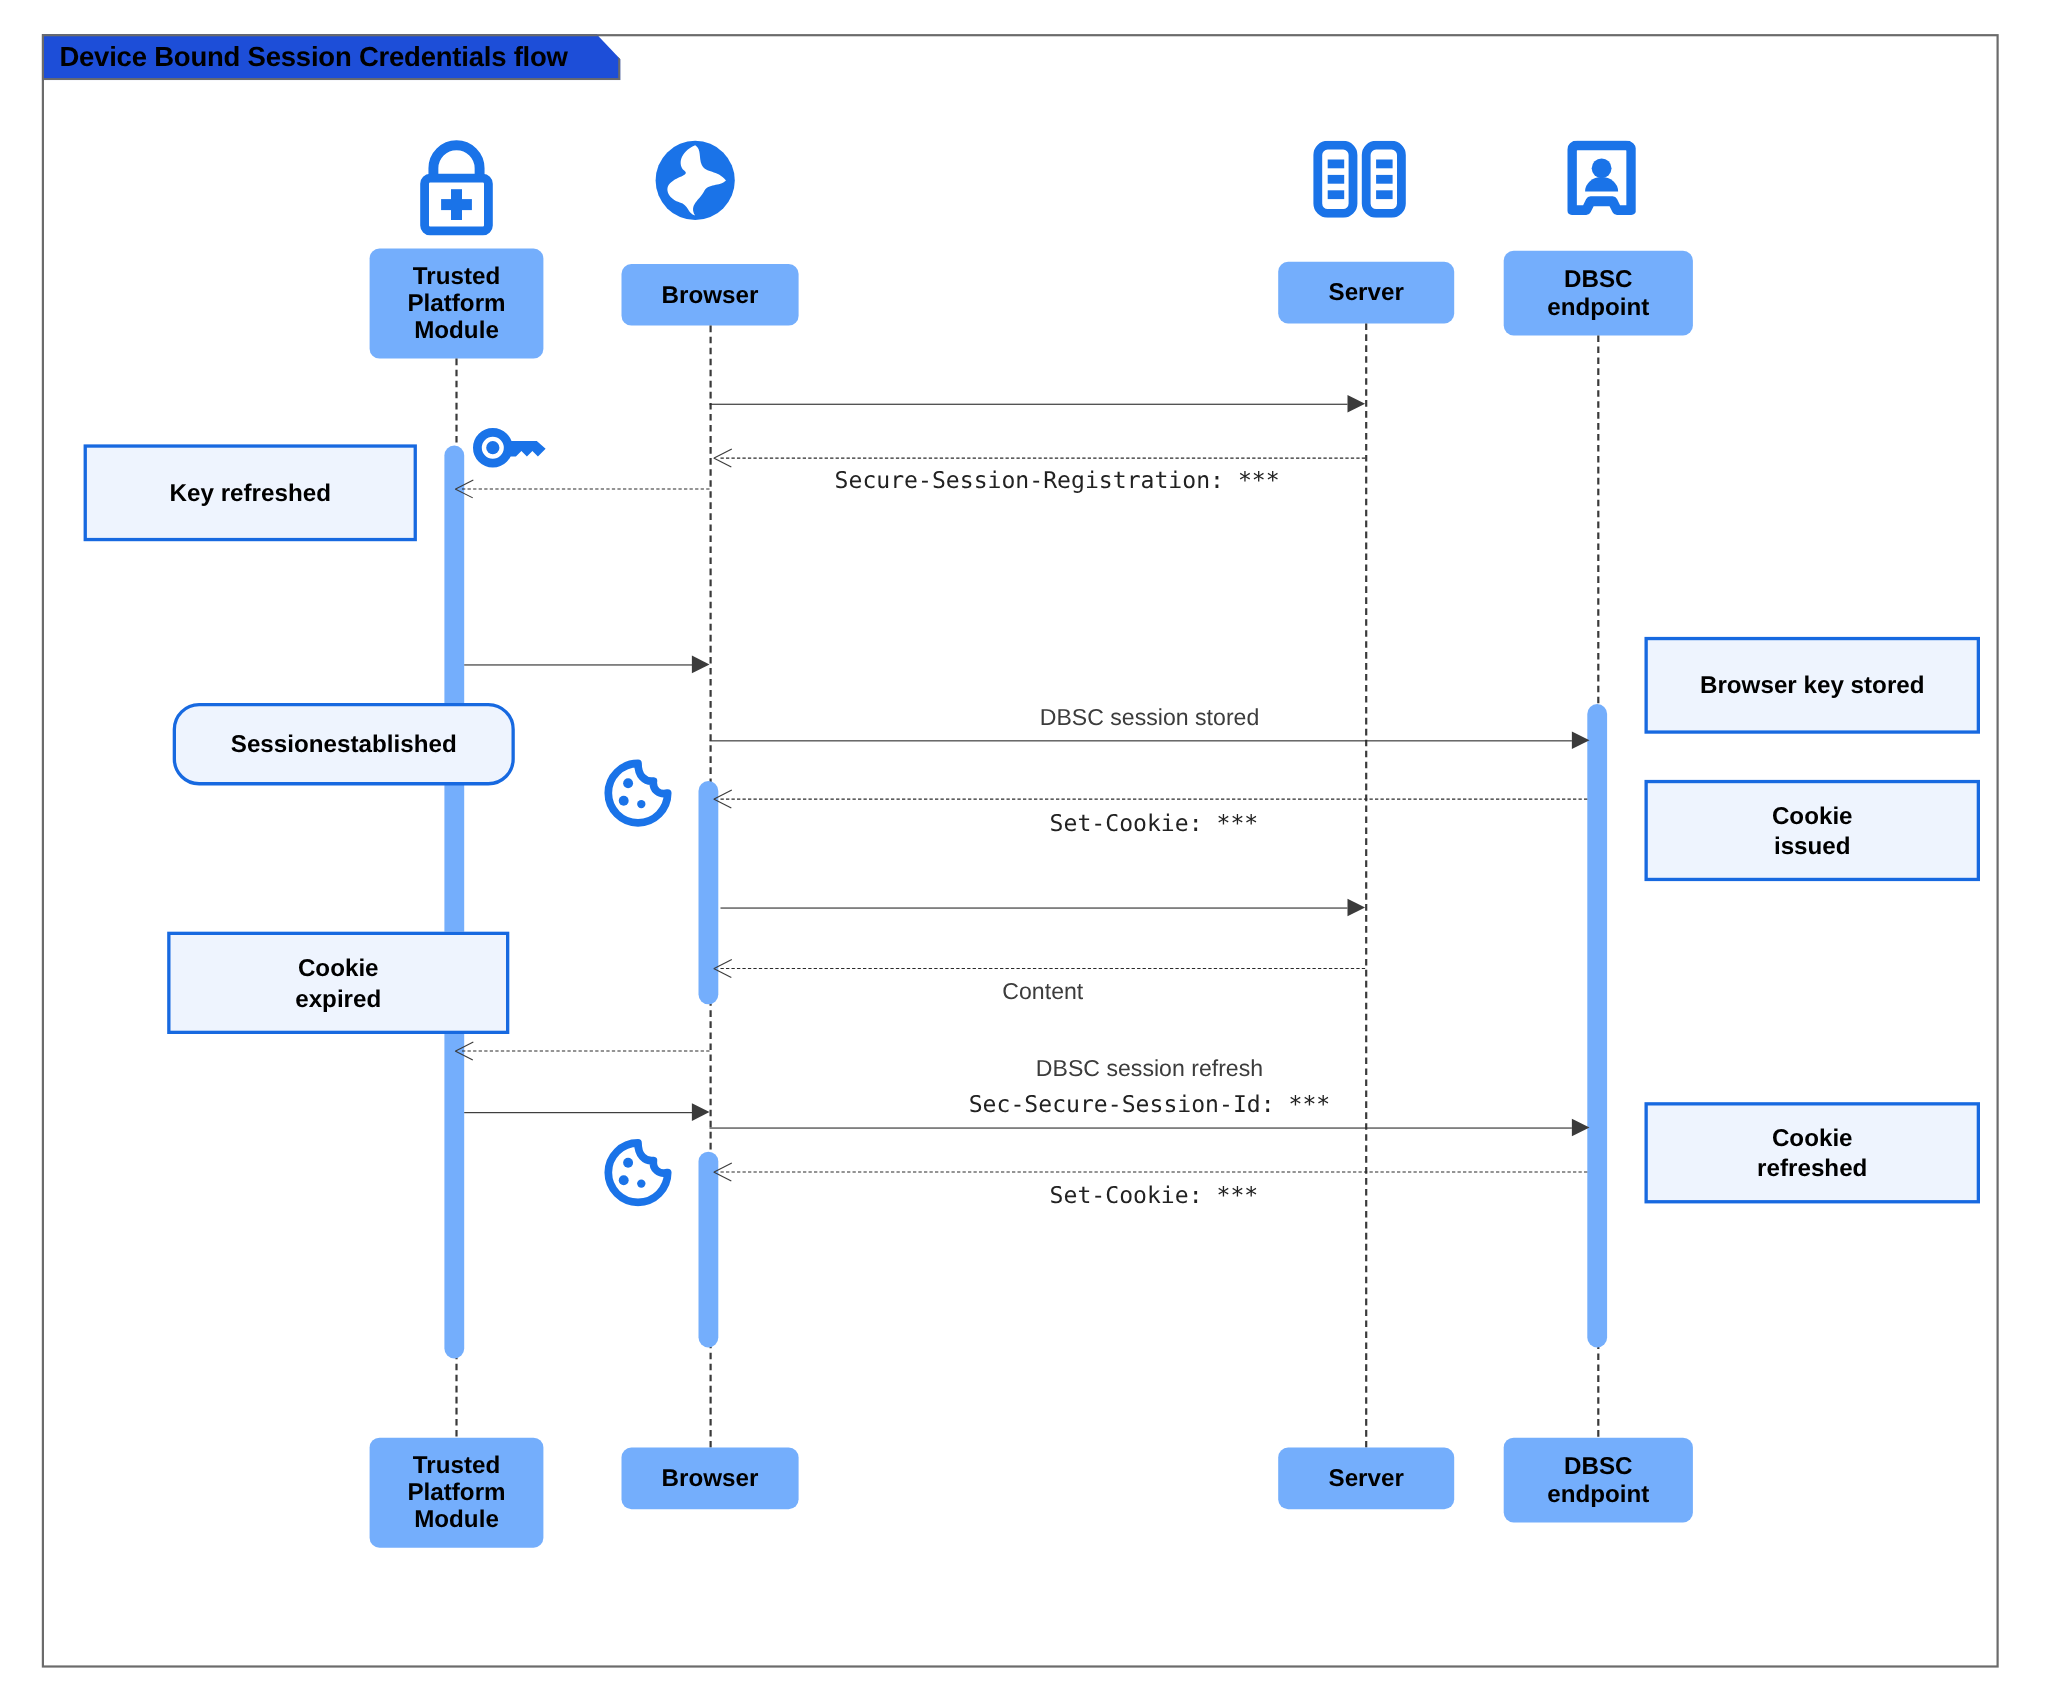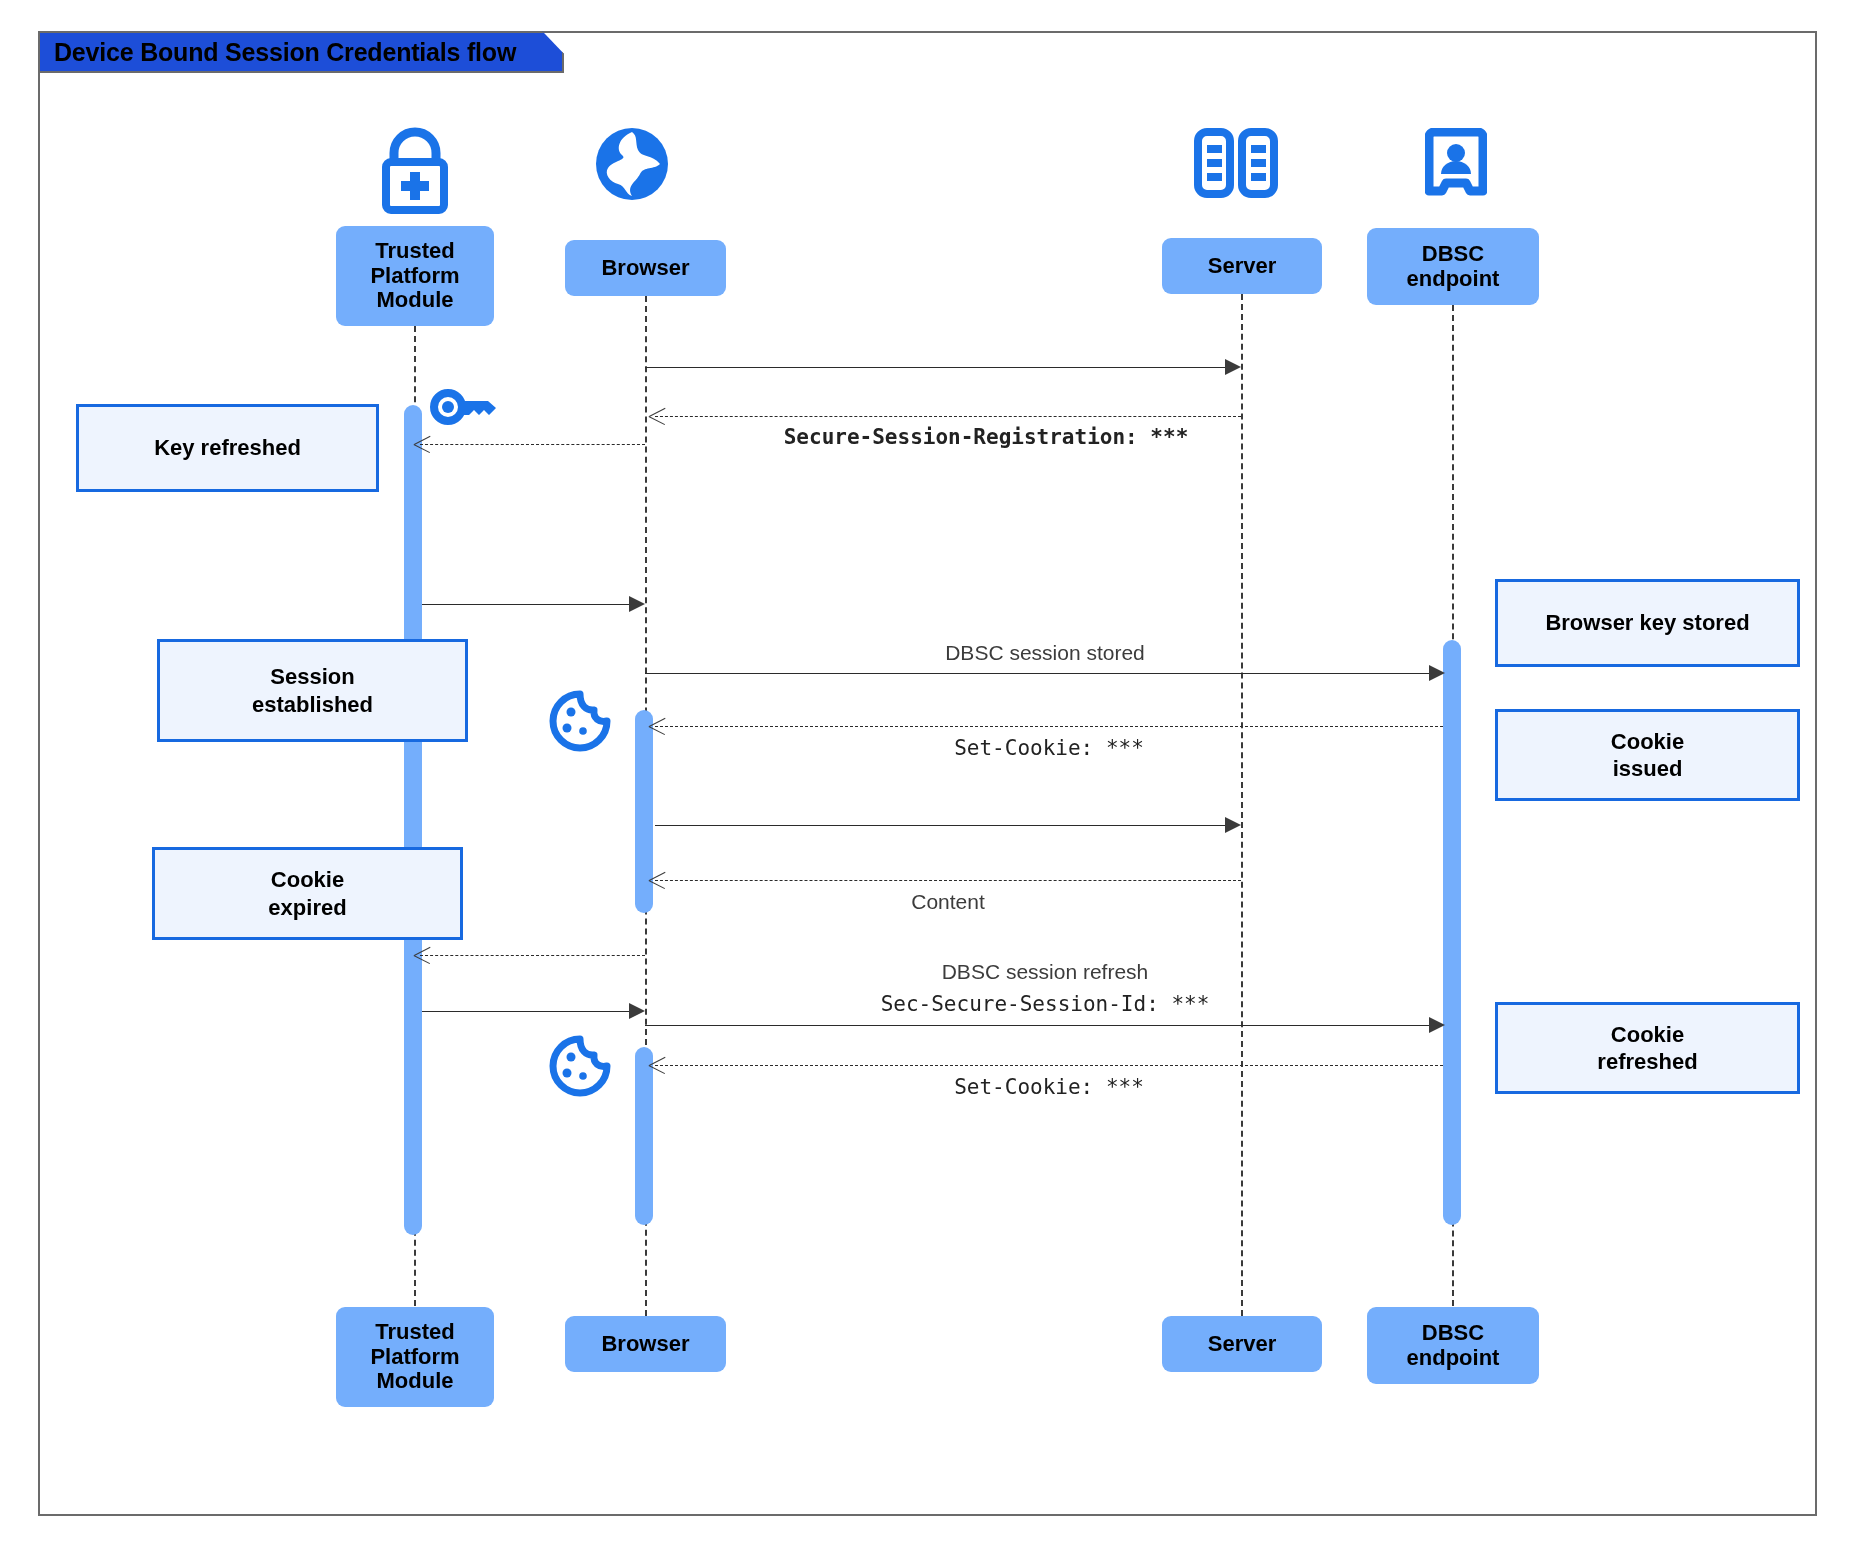--- a/index.html
+++ b/index.html
@@ -142,21 +142,21 @@
       <circle cx="20" cy="38" r="4.5" fill="#1a73e8"></circle>
       <circle cx="36" cy="41" r="3.8" fill="#1a73e8"></circle>
     </svg>
   </div>
 
   <div class="msg-line" style="left:645px;top:367px;width:580px;"></div>
   <div class="arrow-r" style="left:1225px;top:359px;"></div>
 
   <div class="msg-line dashed" style="left:655px;top:416px;width:586px;"></div>
   <div class="arrow-l" style="left:649px;top:409px;"></div>
-  <div class="msg-label mono" style="left:693px;top:425px;width:586px;font-weight:bold;">Secure-Session-Registration: ***</div>
+  <div class="msg-label mono" style="left:668px;top:425px;width:586px;">Secure-Session-Registration: ***</div>
 
   <div class="msg-line dashed" style="left:420px;top:444px;width:225px;"></div>
   <div class="arrow-l" style="left:414px;top:437px;"></div>
 
   <div class="msg-line" style="left:422px;top:604px;width:211px;"></div>
   <div class="arrow-r" style="left:629px;top:596px;"></div>
 
   <div class="msg-label" style="left:645px;top:641px;width:800px;">DBSC session stored</div>
   <div class="msg-line" style="left:645px;top:673px;width:784px;"></div>
   <div class="arrow-r" style="left:1429px;top:665px;"></div>
@@ -184,21 +184,21 @@
   <div class="arrow-r" style="left:1429px;top:1017px;"></div>
 
   <div class="msg-line dashed" style="left:655px;top:1065px;width:788px;"></div>
   <div class="arrow-l" style="left:649px;top:1058px;"></div>
   <div class="msg-label mono" style="left:655px;top:1075px;width:788px;">Set-Cookie: ***</div>
 
   <div class="note" style="left:76px;top:404px;width:303px;height:88px;">
     <span>Key refreshed</span>
   </div>
 
-  <div class="note" style="left:157px;top:639px;width:311px;height:103px;flex-direction:column;">
+  <div class="note" style="left:157px;top:639px;width:311px;height:75px;flex-direction:row;border-radius:24px;">
     <span>Session</span>
     <span>established</span>
   </div>
 
   <div class="note" style="left:152px;top:847px;width:311px;height:93px;flex-direction:column;">
     <span>Cookie</span>
     <span>expired</span>
   </div>
 
   <div class="note" style="left:1495px;top:579px;width:305px;height:88px;">

